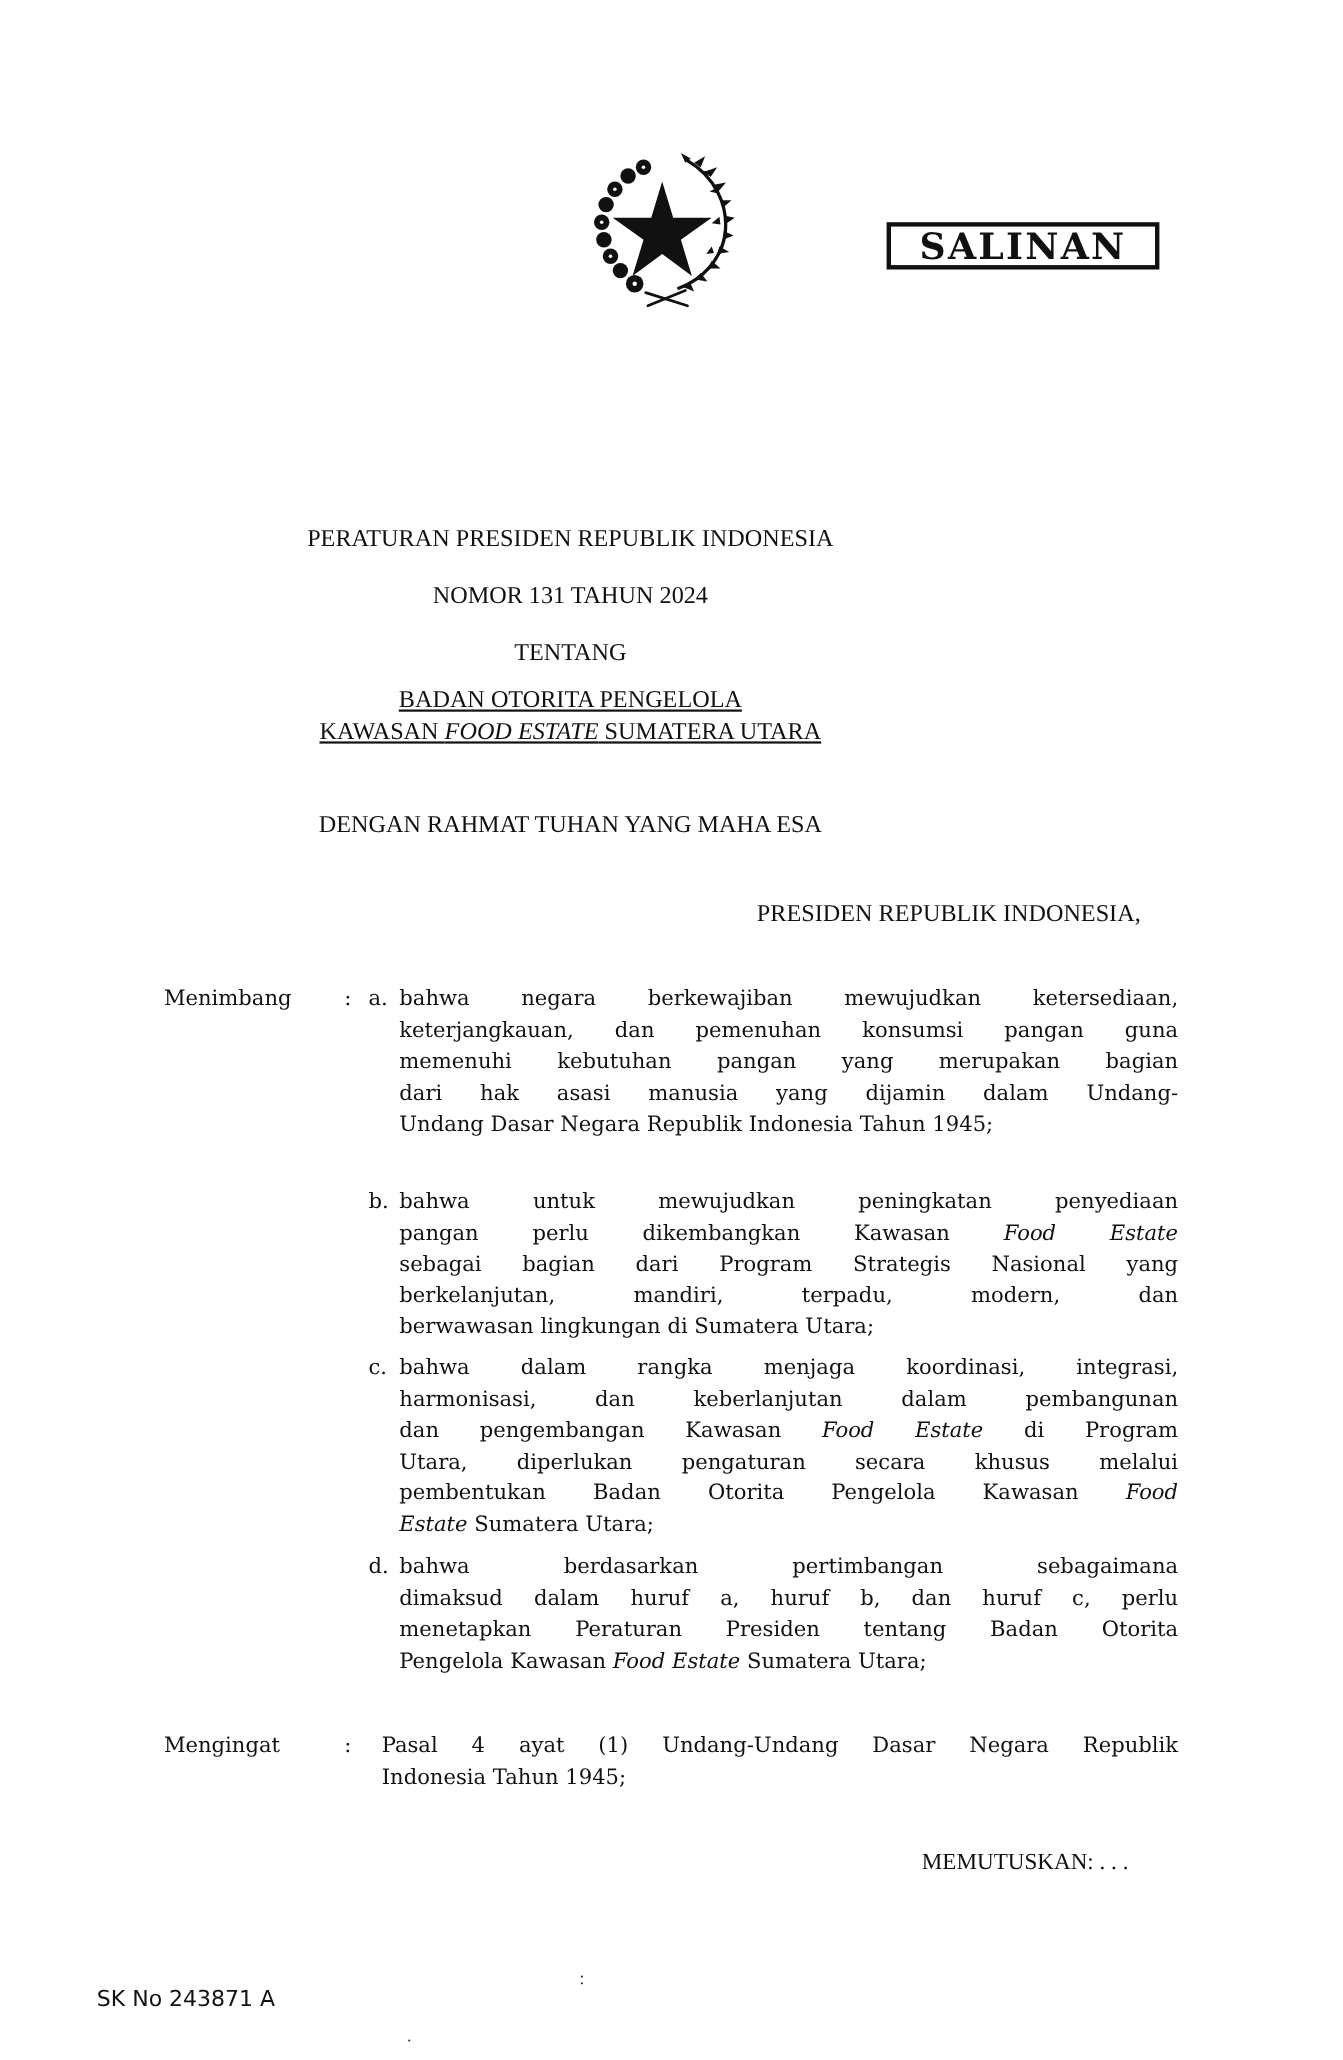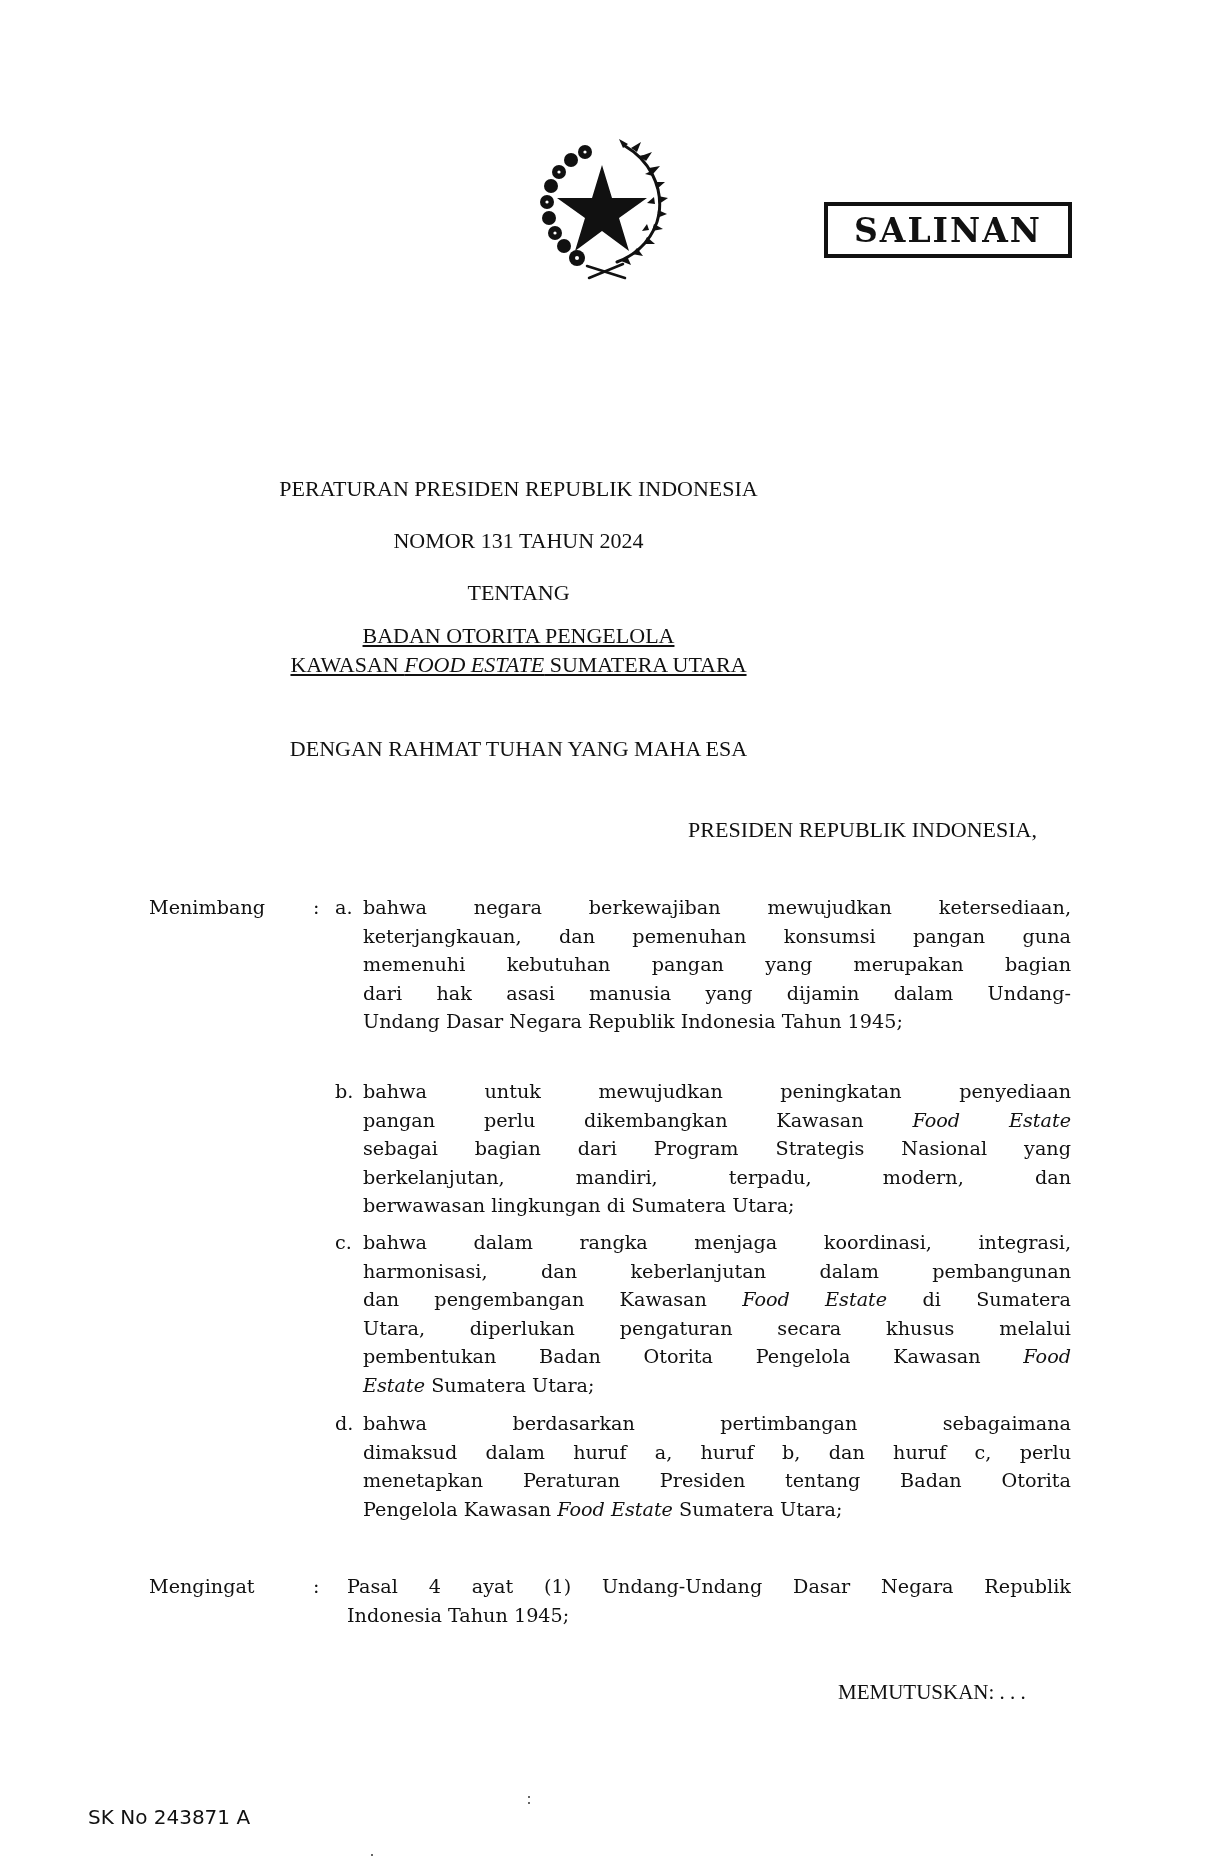--- a/index.html
+++ b/index.html
@@ -42,24 +42,24 @@
     font-family: "DejaVu Sans", "Liberation Sans", sans-serif;
     font-weight: bold;
     font-size: 19px;
     line-height: 23px;
     letter-spacing: 1px;
   }
   .issuer div { white-space: nowrap; }
 
   .stamp {
     position: absolute;
-    left: 824px;
+    left: 806px;
     top: 202px;
     width: 248px;
-    height: 56px;
+    height: 43px;
     border: 4px solid #111;
     box-sizing: border-box;
     display: flex;
     align-items: center;
     justify-content: center;
   }
   .stamp span {
     font-family: "DejaVu Serif", "Liberation Serif", serif;
     font-weight: bold;
     font-size: 33px;
@@ -245,21 +245,21 @@
       <span class="ln"><span>pangan perlu dikembangkan Kawasan </span><i>Food Estate</i></span>
       <span class="ln">sebagai bagian dari Program Strategis Nasional yang</span>
       <span class="ln">berkelanjutan, mandiri, terpadu, modern, dan</span>
       <span class="ln last">berwawasan lingkungan di Sumatera Utara;</span>
     </div>
 
     <div class="item-letter" style="top:1229px;">c.</div>
     <div class="item-text" style="top:1229px;">
       <span class="ln">bahwa dalam rangka menjaga koordinasi, integrasi,</span>
       <span class="ln">harmonisasi, dan keberlanjutan dalam pembangunan</span>
-      <span class="ln"><span>dan pengembangan Kawasan </span><i>Food Estate</i><span> di Sumatera</span></span>
+      <span class="ln"><span>dan pengembangan Kawasan </span><i>Food Estate</i><span> di Program</span></span>
       <span class="ln">Utara, diperlukan pengaturan secara khusus melalui</span>
       <span class="ln"><span>pembentukan Badan Otorita Pengelola Kawasan </span><i>Food</i></span>
       <span class="ln last"><i>Estate</i><span> Sumatera Utara;</span></span>
     </div>
 
     <div class="item-letter" style="top:1410px;">d.</div>
     <div class="item-text" style="top:1410px;">
       <span class="ln">bahwa berdasarkan pertimbangan sebagaimana</span>
       <span class="ln">dimaksud dalam huruf a, huruf b, dan huruf c, perlu</span>
       <span class="ln">menetapkan Peraturan Presiden tentang Badan Otorita</span>

